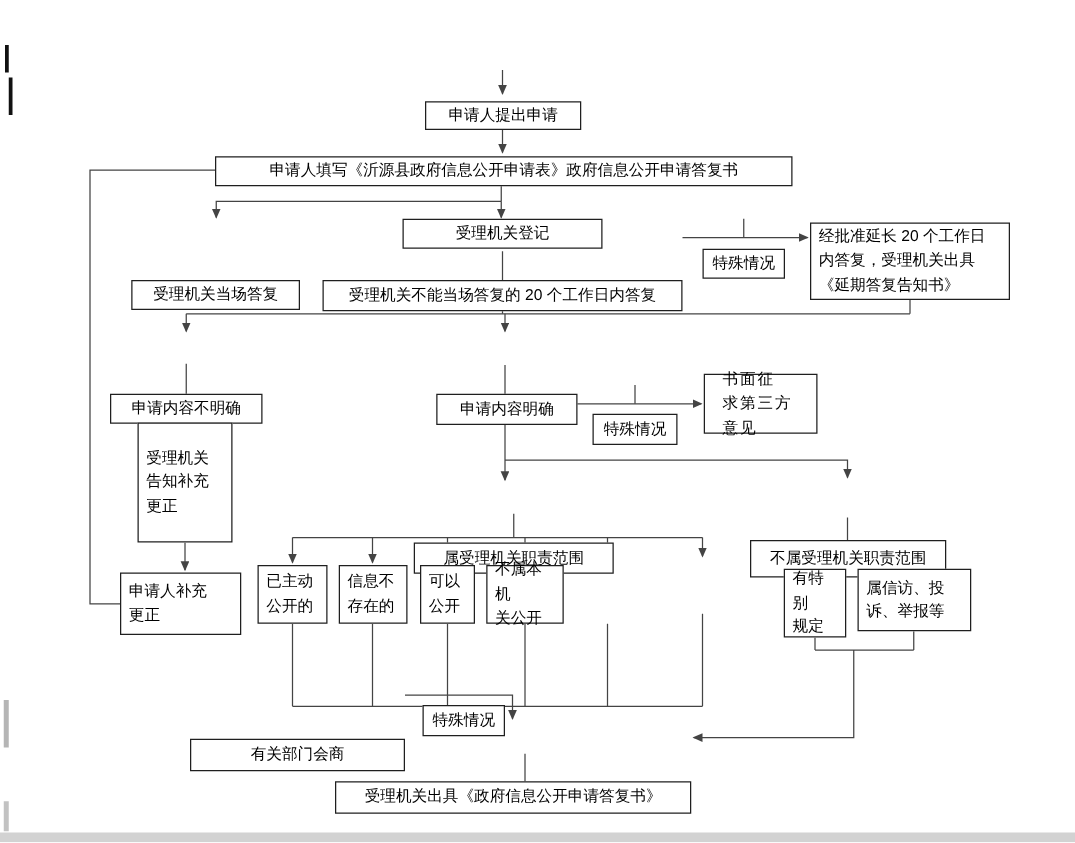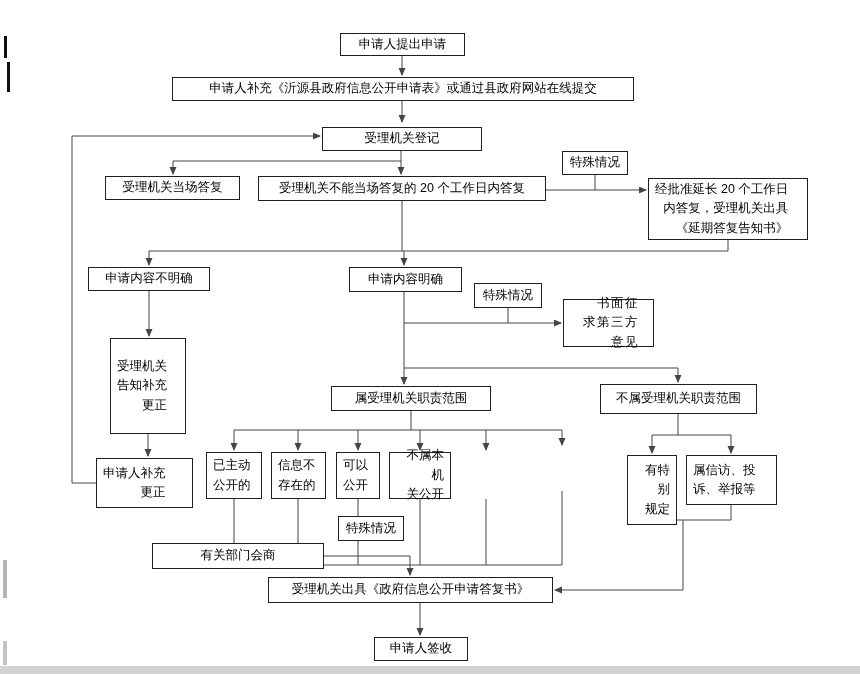--- a/index.html
+++ b/index.html
@@ -6,22 +6,22 @@
   #page{
     position:relative;width:860px;height:674px;background:#ffffff;overflow:hidden;
     font-family:"Liberation Sans","DejaVu Sans",sans-serif;color:#000;
   }
   #connectors{position:absolute;left:0;top:0;pointer-events:none;}
   .node{
     position:absolute;box-sizing:border-box;background:#fff;border:1px solid #1f1f1f;
     display:flex;align-items:center;font-size:12.5px;line-height:1.55;
     white-space:pre-line;z-index:2;
   }
-  .center{justify-content:center;white-space:nowrap;}
-  .left{padding:2px 6px;text-align:right;}
+  .center{justify-content:center;white-space:nowrap;margin-top:48px;}
+  .left{padding:2px 6px;text-align:left;}
   .spaced{letter-spacing:1.5px;padding:2px 14px;}
   .artifact{position:absolute;z-index:1;}
   #edge-bottom{position:absolute;left:0;top:666px;width:860px;height:8px;background:#d2d2d2;z-index:3;}
 </style>
 </head>
 <body>
 
 <div id="page">
 
   <svg id="connectors" width="860" height="674" viewBox="0 0 860 674">
@@ -86,21 +86,21 @@
       <polyline points="731,505 731,520"></polyline>
       <polyline points="652,520 731,520"></polyline>
       <polyline points="683,520 683,590 555,590" marker-end="url(#ah)"></polyline>
 
       <polyline points="420,603 420,635" marker-end="url(#ah)"></polyline>
     </g>
   </svg>
 
   <div class="node center" style="left:340px;top:33px;width:125px;height:23px">申请人提出申请</div>
 
-  <div class="node center" style="left:172px;top:77px;width:462px;height:24px">申请人补充《沂源县政府信息公开申请表》或通过县政府网站在线提交</div>
+  <div class="node center" style="left:172px;top:77px;width:462px;height:24px">申请人填写《沂源县政府信息公开申请表》政府信息公开申请答复书</div>
 
   <div class="node center" style="left:322px;top:127px;width:160px;height:24px">受理机关登记</div>
 
   <div class="node center" style="left:105px;top:176px;width:135px;height:24px">受理机关当场答复</div>
 
   <div class="node center" style="left:258px;top:176px;width:288px;height:25px">受理机关不能当场答复的 20 个工作日内答复</div>
 
   <div class="node center" style="left:562px;top:151px;width:66px;height:24px">特殊情况</div>
 
   <div class="node left" style="left:648px;top:178px;width:160px;height:62px">经批准延长 20 个工作日
@@ -134,21 +134,21 @@
 存在的</div>
 
   <div class="node left" style="left:336px;top:452px;width:44px;height:47px">可以
 公开</div>
 
   <div class="node left" style="left:389px;top:452px;width:62px;height:47px">不属本机
 关公开</div>
 
 
 
-  <div class="node left" style="left:627px;top:455px;width:50px;height:70px">有特别
+  <div class="node left" style="left:627px;top:455px;width:50px;height:55px">有特别
 规定</div>
 
   <div class="node left" style="left:686px;top:455px;width:91px;height:50px">属信访、投
 诉、举报等</div>
 
   <div class="node center" style="left:338px;top:516px;width:66px;height:25px">特殊情况</div>
 
   <div class="node center" style="left:152px;top:543px;width:172px;height:26px">有关部门会商</div>
 
   <div class="node center" style="left:268px;top:577px;width:285px;height:26px">受理机关出具《政府信息公开申请答复书》</div>

